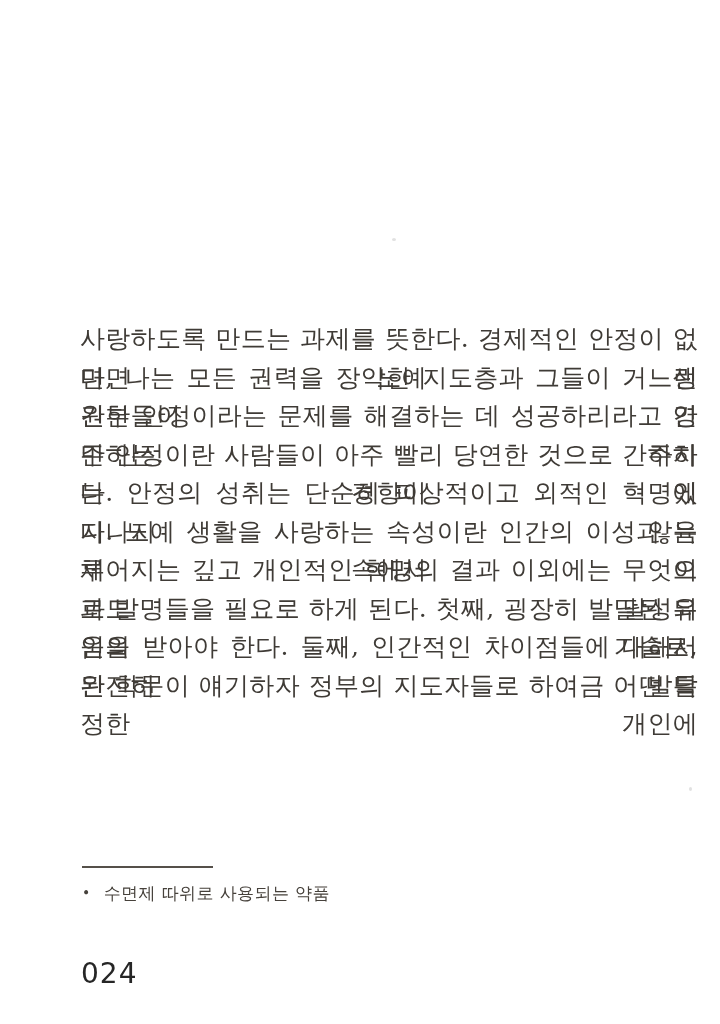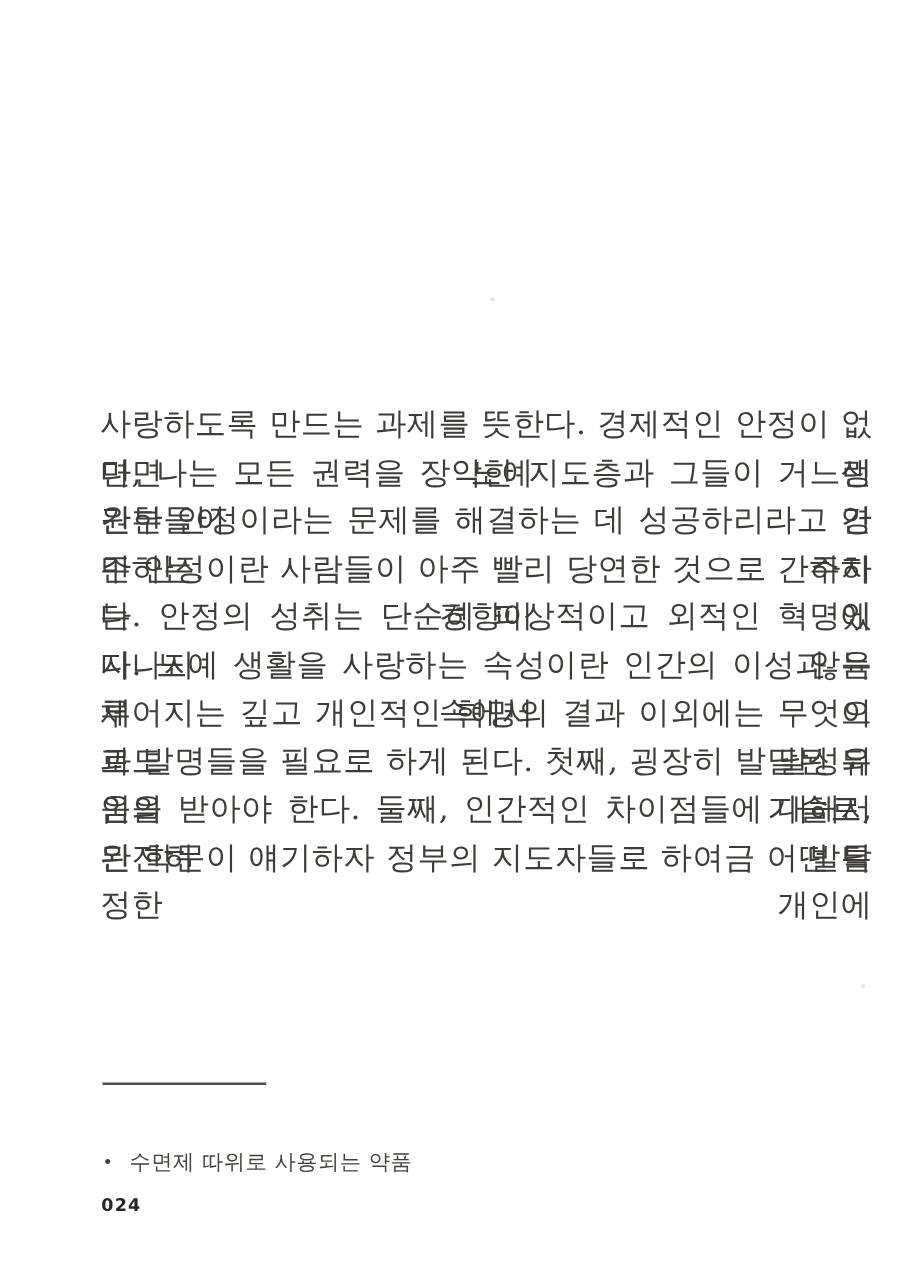--- a/index.html
+++ b/index.html
@@ -47,38 +47,38 @@
     color: var(--text);
   }
   .footnote-sep {
     position: absolute;
     left: 52px; top: 866px;
     width: 131px; height: 2px;
     background: var(--sep);
   }
   .footnote {
     position: absolute;
-    left: 52px; top: 918px;
+    left: 52px; top: 882px;
     font-size: 17px;
     color: var(--fn);
     letter-spacing: 0.4px;
     white-space: nowrap;
   }
   .fn-bullet {
     display: inline-block;
     font-size: 14px;
     margin-right: 13px;
     transform: translateY(-1px);
   }
   .page-number {
     position: absolute;
     left: 51px; top: 957px;
     font-family: "DejaVu Sans", "Liberation Sans", sans-serif;
-    font-weight: bold;
-    font-size: 14px;
+    font-weight: normal;
+    font-size: 28px;
     letter-spacing: 1px;
     color: var(--pn);
   }
   .speck {
     position: absolute;
     border-radius: 50%;
     background: #bdbdbd;
   }
   .speck-1 { left: 362px; top: 238px; width: 4px; height: 3px; opacity: 0.45; }
   .speck-2 { left: 659px; top: 787px; width: 3px; height: 4px; opacity: 0.45; }

